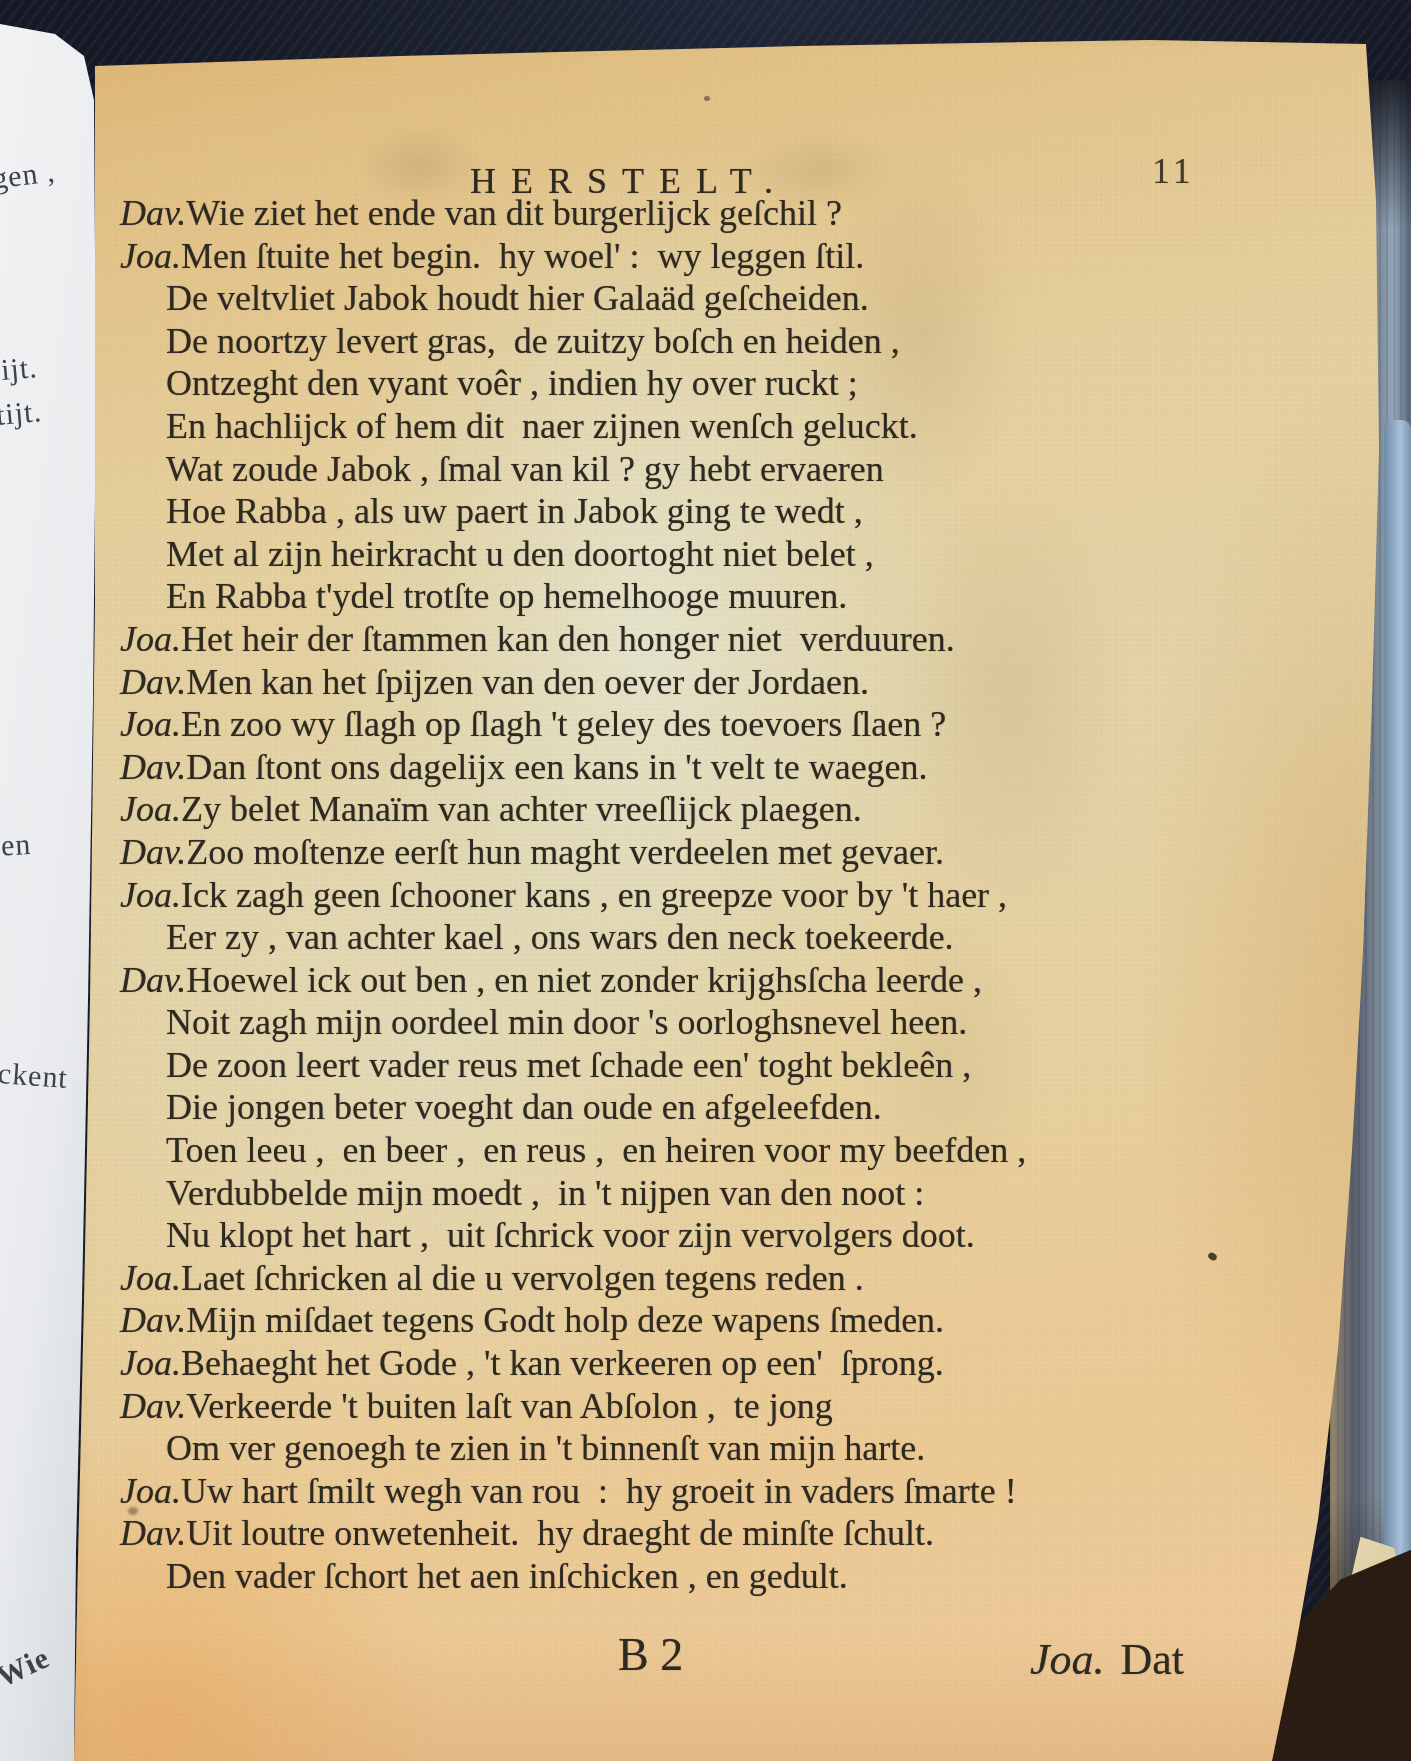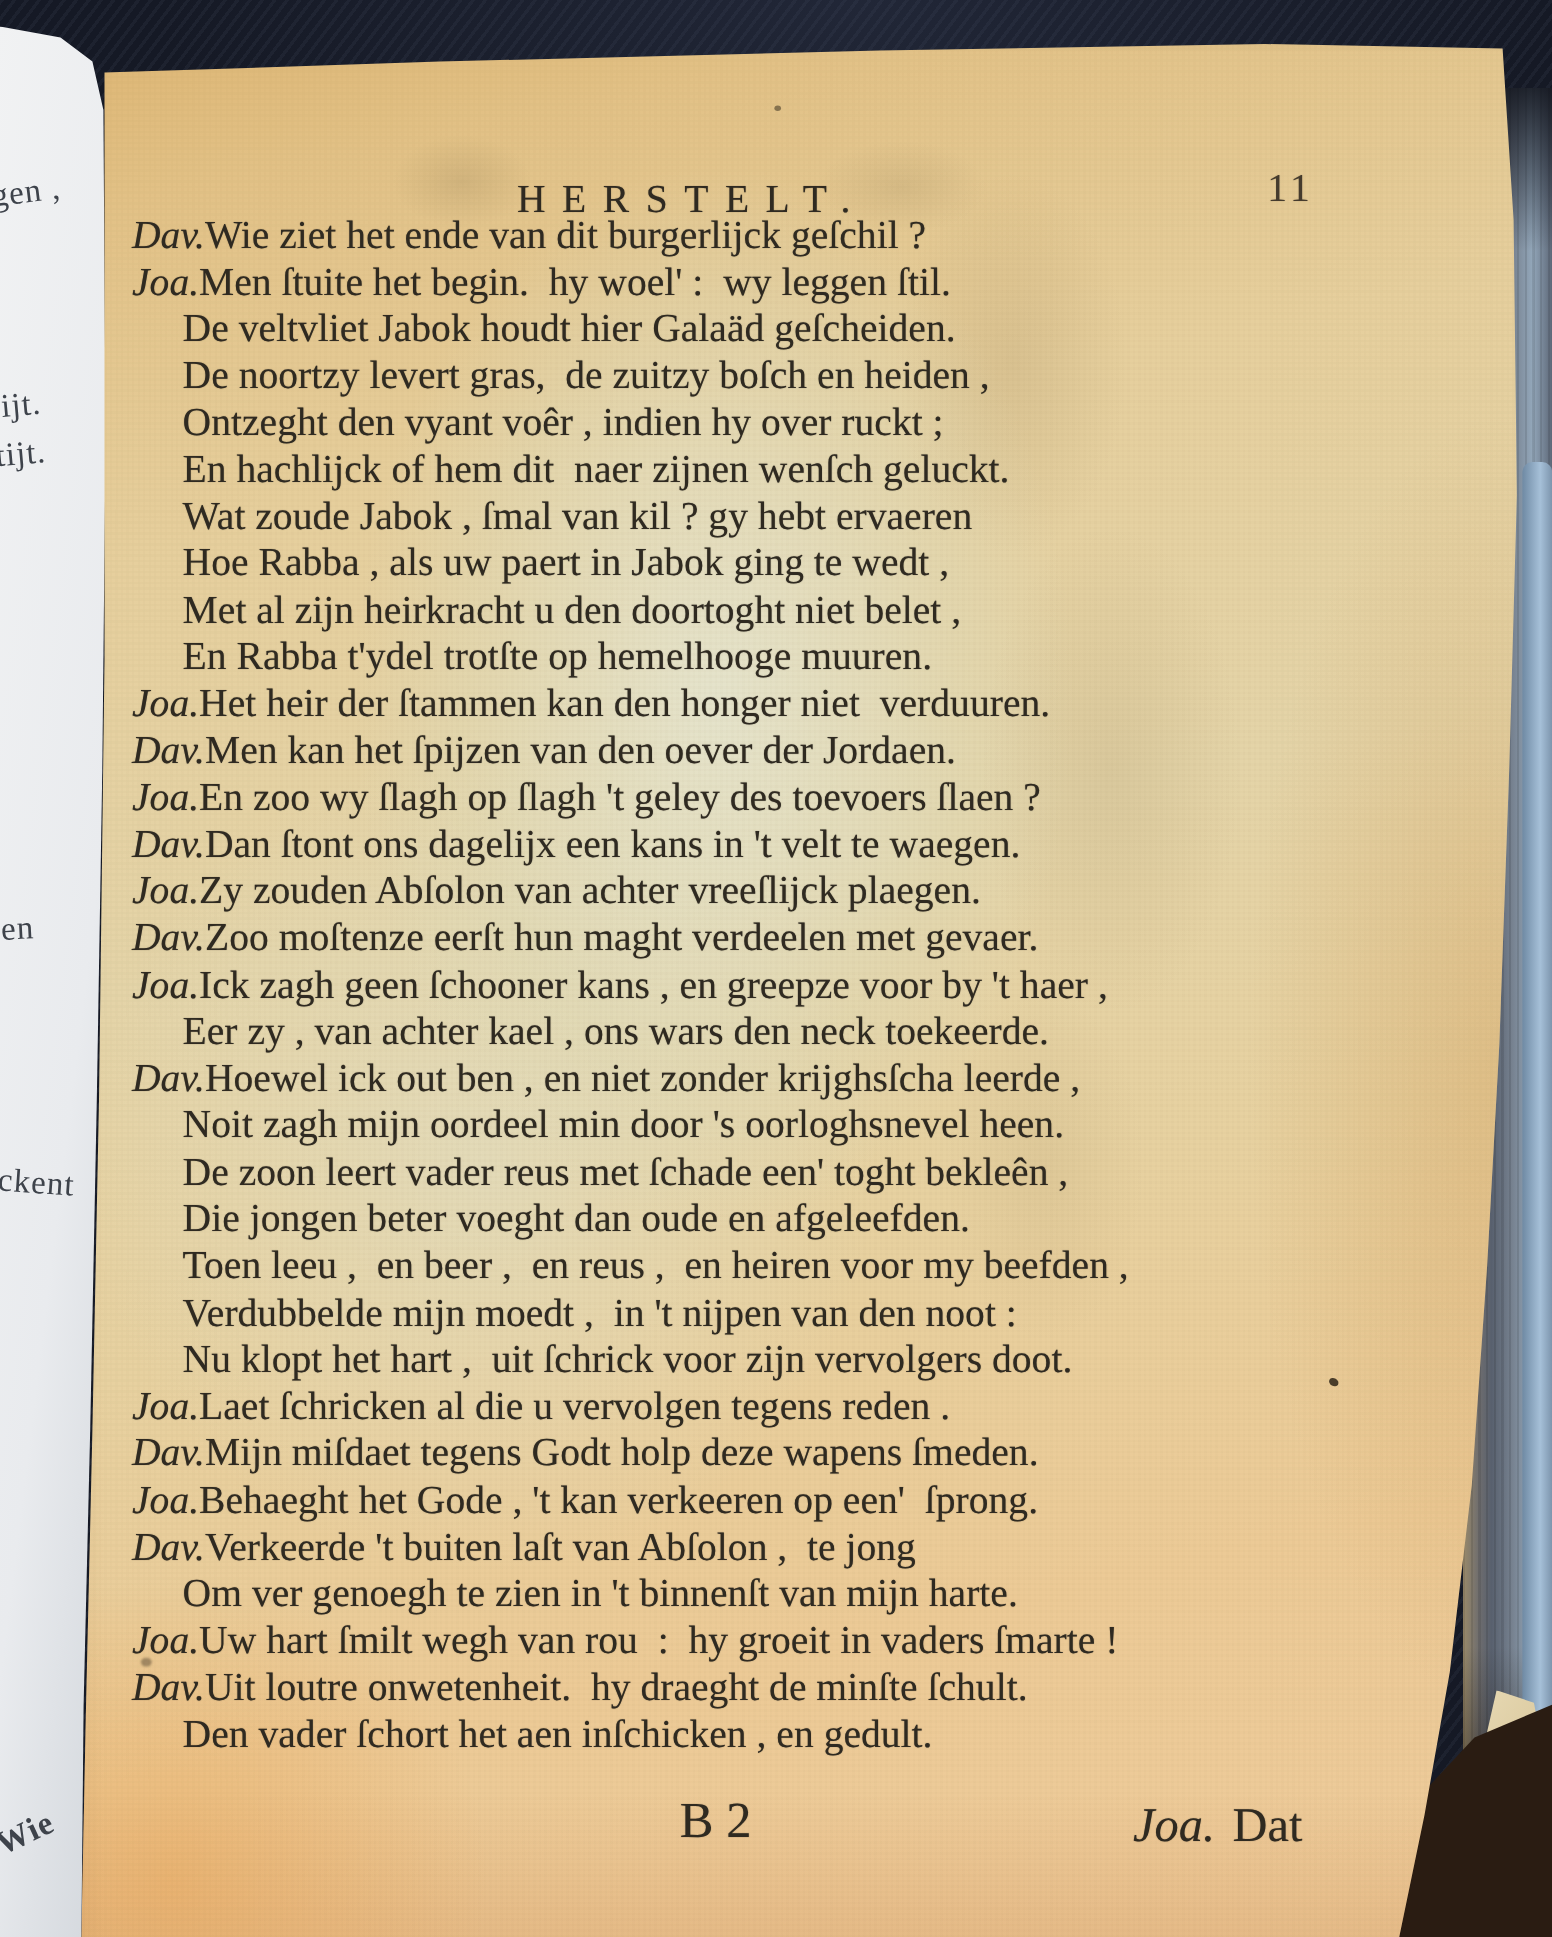--- a/index.html
+++ b/index.html
@@ -130,21 +130,21 @@
     <div class="line indent"><span class="verse">En Rabba t'ydel trotſte op hemelhooge muuren.</span></div>
 
     <div class="line"><span class="speaker">Joa.</span><span class="verse">Het heir der ſtammen kan den honger niet  verduuren.</span></div>
 
     <div class="line"><span class="speaker">Dav.</span><span class="verse">Men kan het ſpijzen van den oever der Jordaen.</span></div>
 
     <div class="line"><span class="speaker">Joa.</span><span class="verse">En zoo wy ſlagh op ſlagh 't geley des toevoers ſlaen ?</span></div>
 
     <div class="line"><span class="speaker">Dav.</span><span class="verse">Dan ſtont ons dagelijx een kans in 't velt te waegen.</span></div>
 
-    <div class="line"><span class="speaker">Joa.</span><span class="verse">Zy zouden Abſolon van achter vreeſlijck plaegen.</span></div>
+    <div class="line"><span class="speaker">Joa.</span><span class="verse">Zy belet Manaïm van achter vreeſlijck plaegen.</span></div>
 
     <div class="line"><span class="speaker">Dav.</span><span class="verse">Zoo moſtenze eerſt hun maght verdeelen met gevaer.</span></div>
 
     <div class="line"><span class="speaker">Joa.</span><span class="verse">Ick zagh geen ſchooner kans , en greepze voor by 't haer ,</span></div>
 
     <div class="line indent"><span class="verse">Eer zy , van achter kael , ons wars den neck toekeerde.</span></div>
 
     <div class="line"><span class="speaker">Dav.</span><span class="verse">Hoewel ick out ben , en niet zonder krijghsſcha leerde ,</span></div>
 
     <div class="line indent"><span class="verse">Noit zagh mijn oordeel min door 's oorloghsnevel heen.</span></div>

